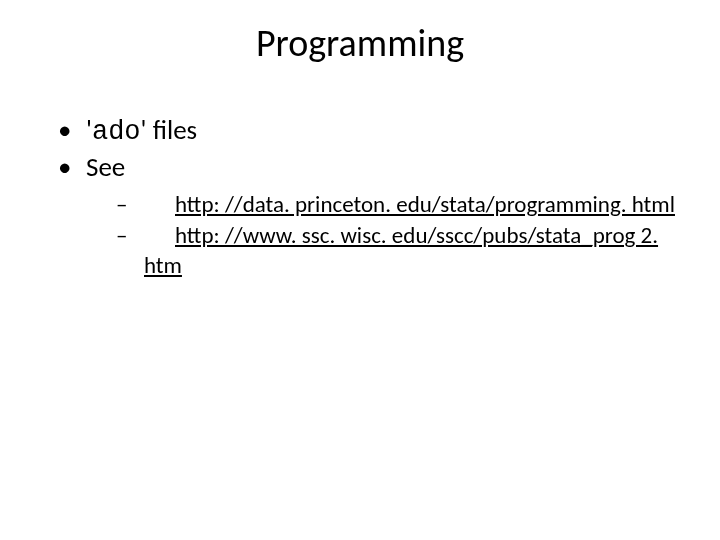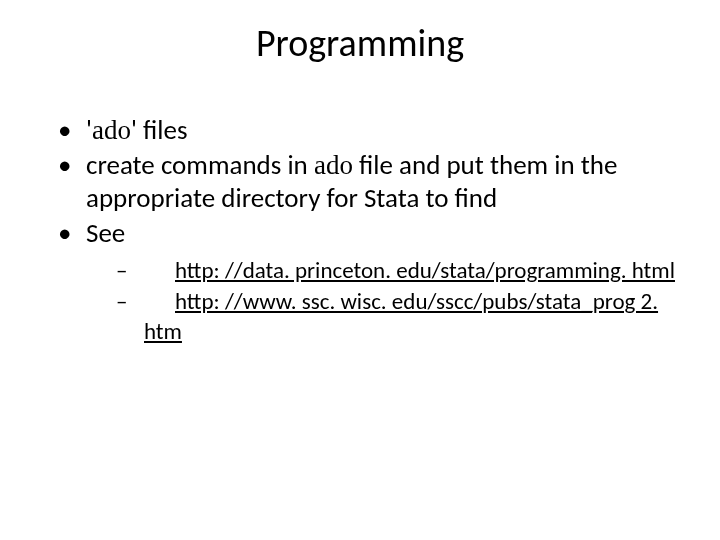--- a/index.html
+++ b/index.html
@@ -49,41 +49,38 @@
     margin-bottom: 2px;
   }
   ul.sub > li::before {
     content: "–";
     position: absolute;
     left: 0;
     top: 0;
     font-size: 23px;
   }
   .mono {
-    font-family: Liberation Serif, serif;
+    font-family: Liberation Mono, monospace;
   }
   .link {
     text-decoration: underline;
     color: #000;
     margin-left: 31px;
   }
 </style>
 </head>
 <body>
 
 <h1 class="title">Programming</h1>
 
 <ul class="main">
   <li>
     <span>'</span><span class="mono">ado</span><span>' files</span>
   </li>
   <li>
-    <span>create commands in </span><span class="mono">ado</span><span> file and put them in the appropriate directory for Stata to find</span>
-  </li>
-  <li>
     <span>See</span>
     <ul class="sub">
       <li>
         <span class="link">http: //data. princeton. edu/stata/programming. html</span>
       </li>
       <li>
         <span class="link">http: //www. ssc. wisc. edu/sscc/pubs/stata_prog 2. htm</span>
       </li>
     </ul>
   </li>

